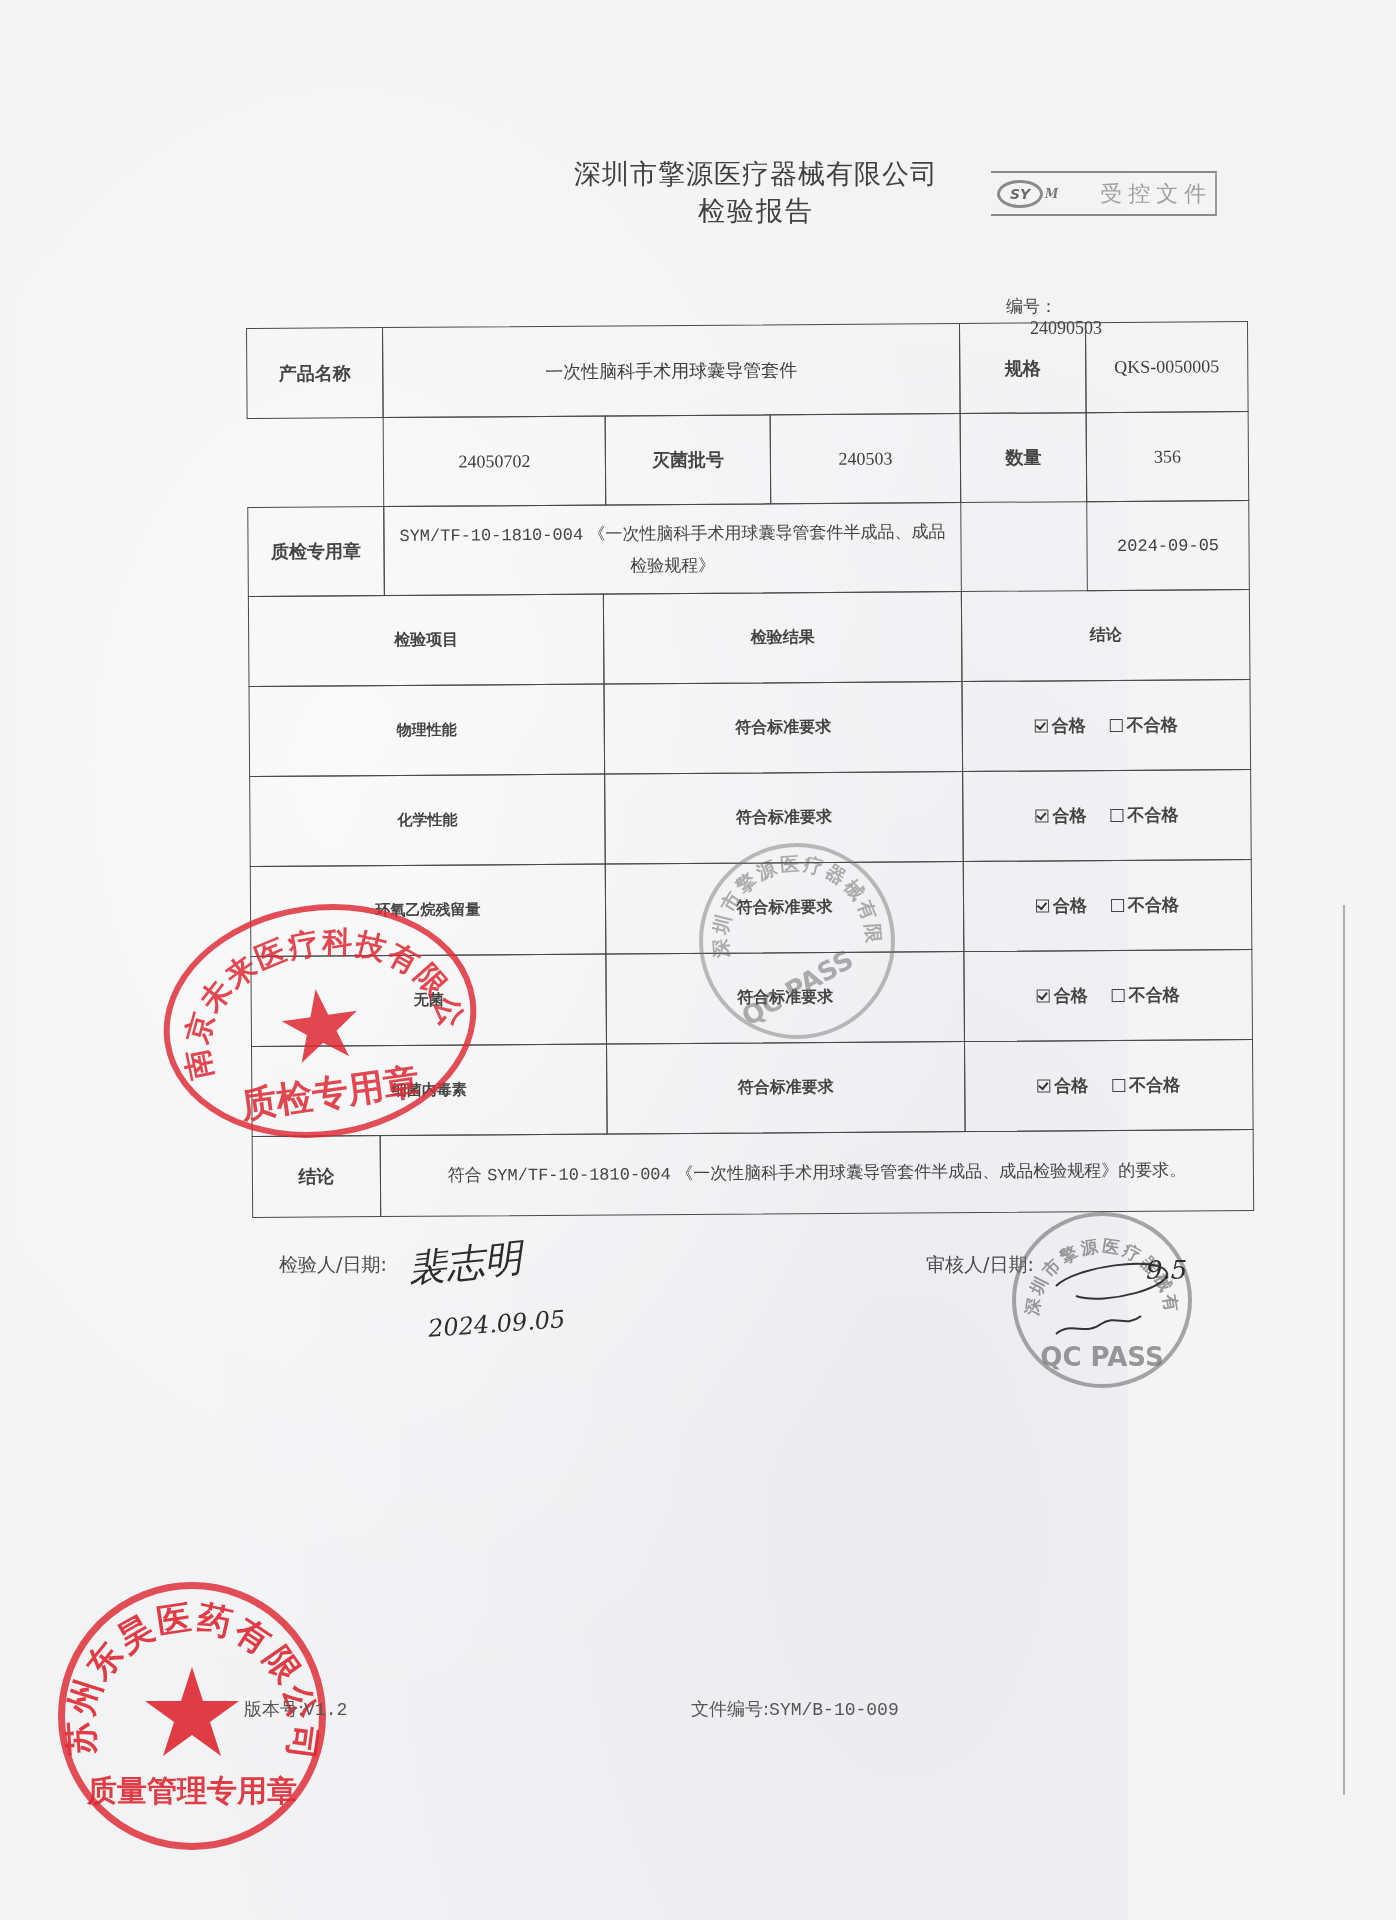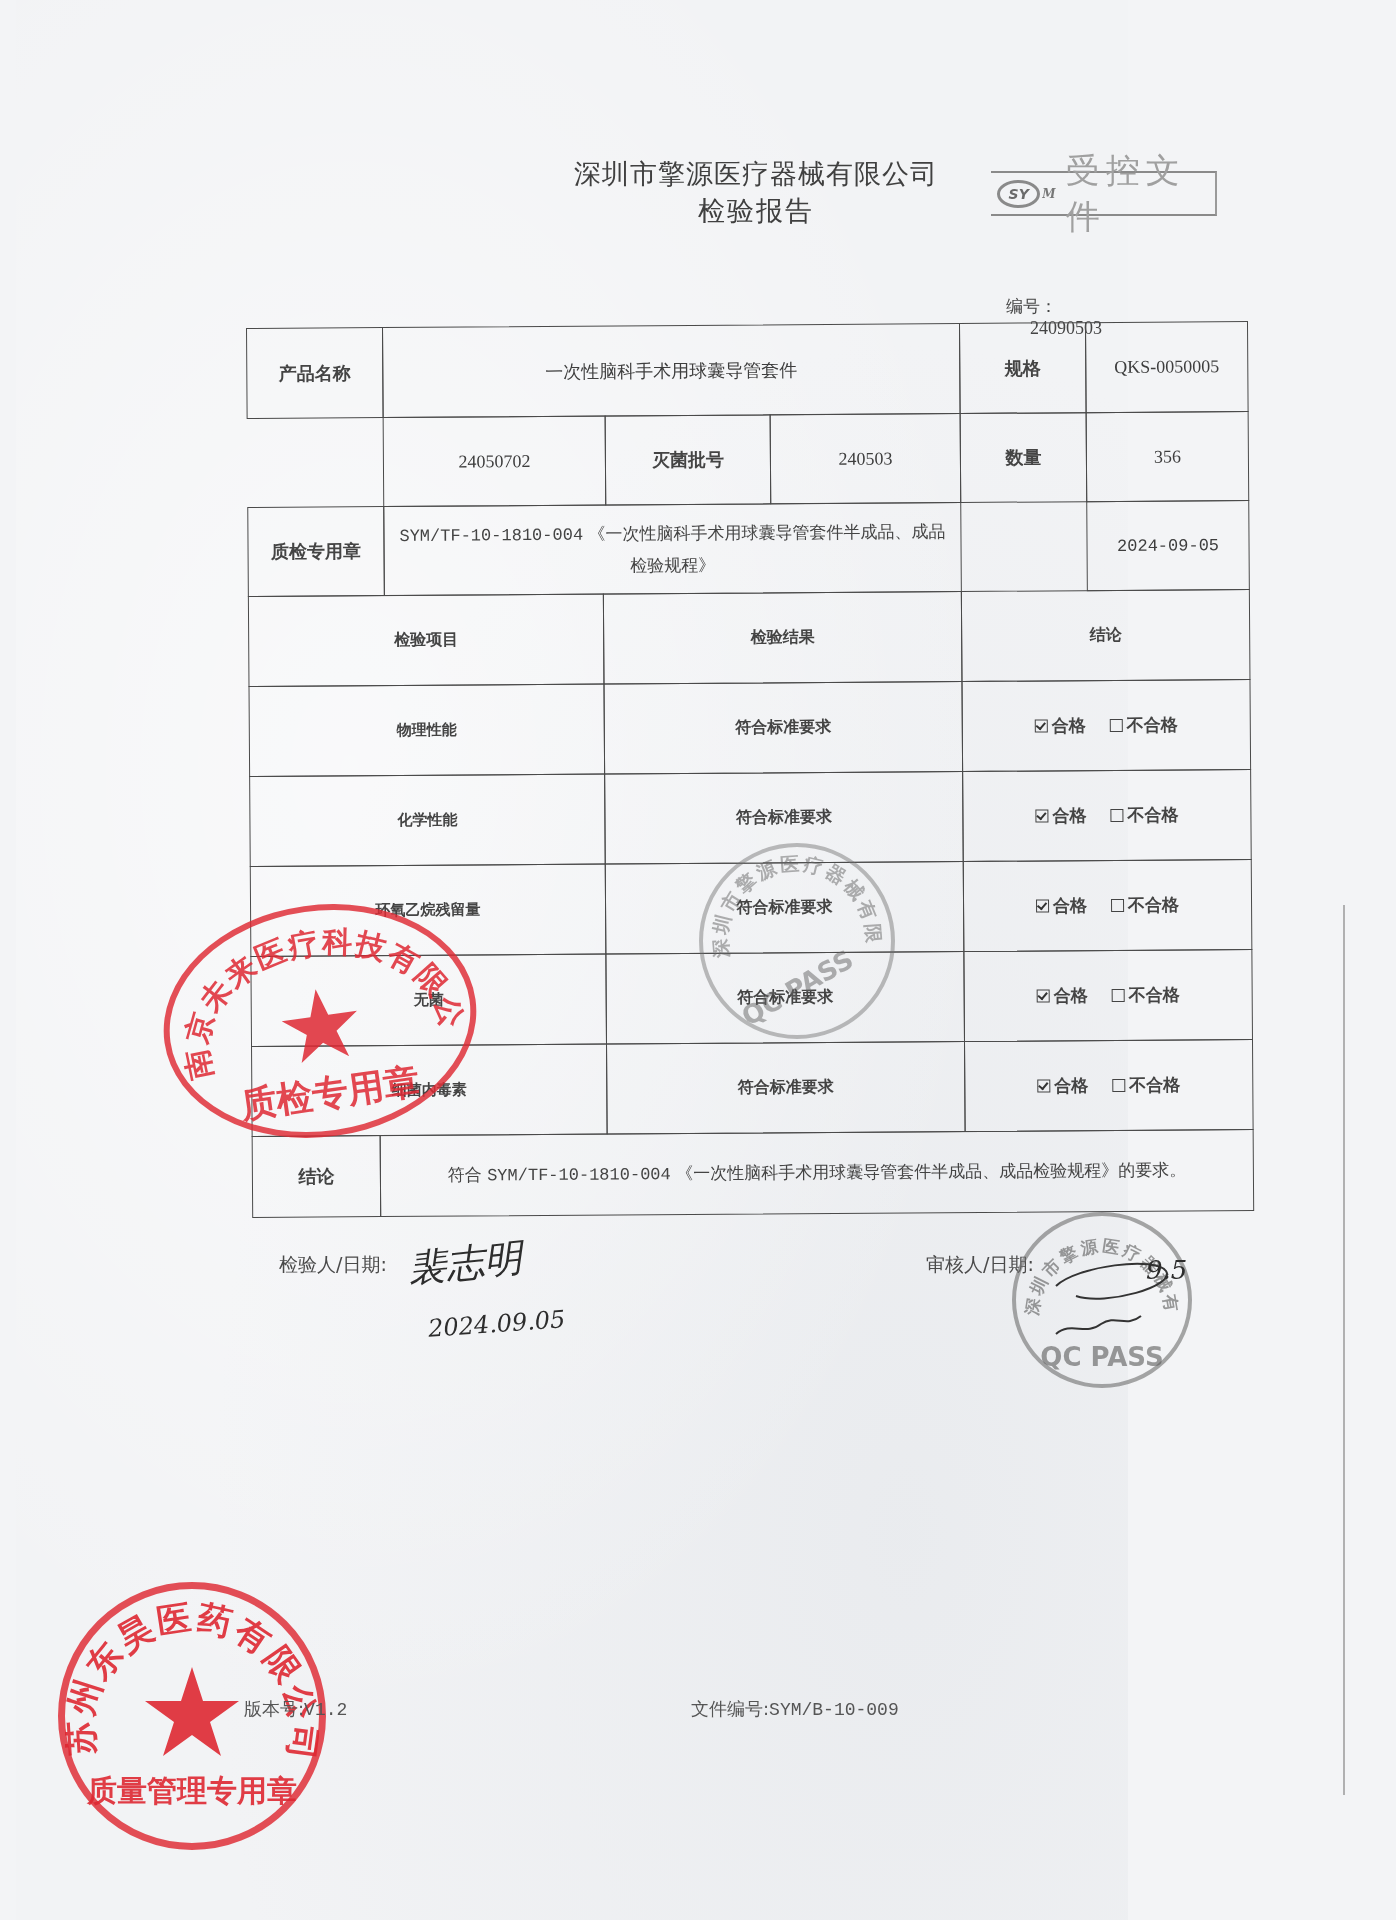--- a/index.html
+++ b/index.html
@@ -30,21 +30,21 @@
     display: flex; align-items: center; gap: 10px; padding-left: 6px; box-sizing: border-box;
     color: #8c8c8c;
   }
   .sym-logo {
     width: 46px; height: 28px; border: 3px solid #8a8a8a; border-radius: 50%;
     display: flex; align-items: center; justify-content: center;
     font-family: "DejaVu Sans", sans-serif; font-weight: bold; font-style: italic; font-size: 14px; color: #6a6a6a;
     box-sizing: border-box;
   }
   .sym-sub { font-size: 12px; font-style: italic; font-weight: bold; color: #777; margin-left: -8px; }
-  .ctrl-text { font-size: 34px; letter-spacing: 6px; color: #a0a0a0; font-family: Liberation Mono, monospace; }
+  .ctrl-text { font-size: 22px; letter-spacing: 6px; color: #a0a0a0; font-family: Liberation Mono, monospace; margin-left: 32px; }
 
   .doc-no { left: 990px; top: 295px; font-size: 17px; color: #444; font-family: "DejaVu Sans", sans-serif; }
   .doc-no .num { font-family: "Liberation Serif", serif; font-size: 18px; margin-left: 24px; }
 
   
   .report-table {
     position: absolute; left: 230px; top: 328px; width: 1002px; height: 890px;
     transform: rotate(-0.4deg); transform-origin: 0 0;
   }
   .cell {

